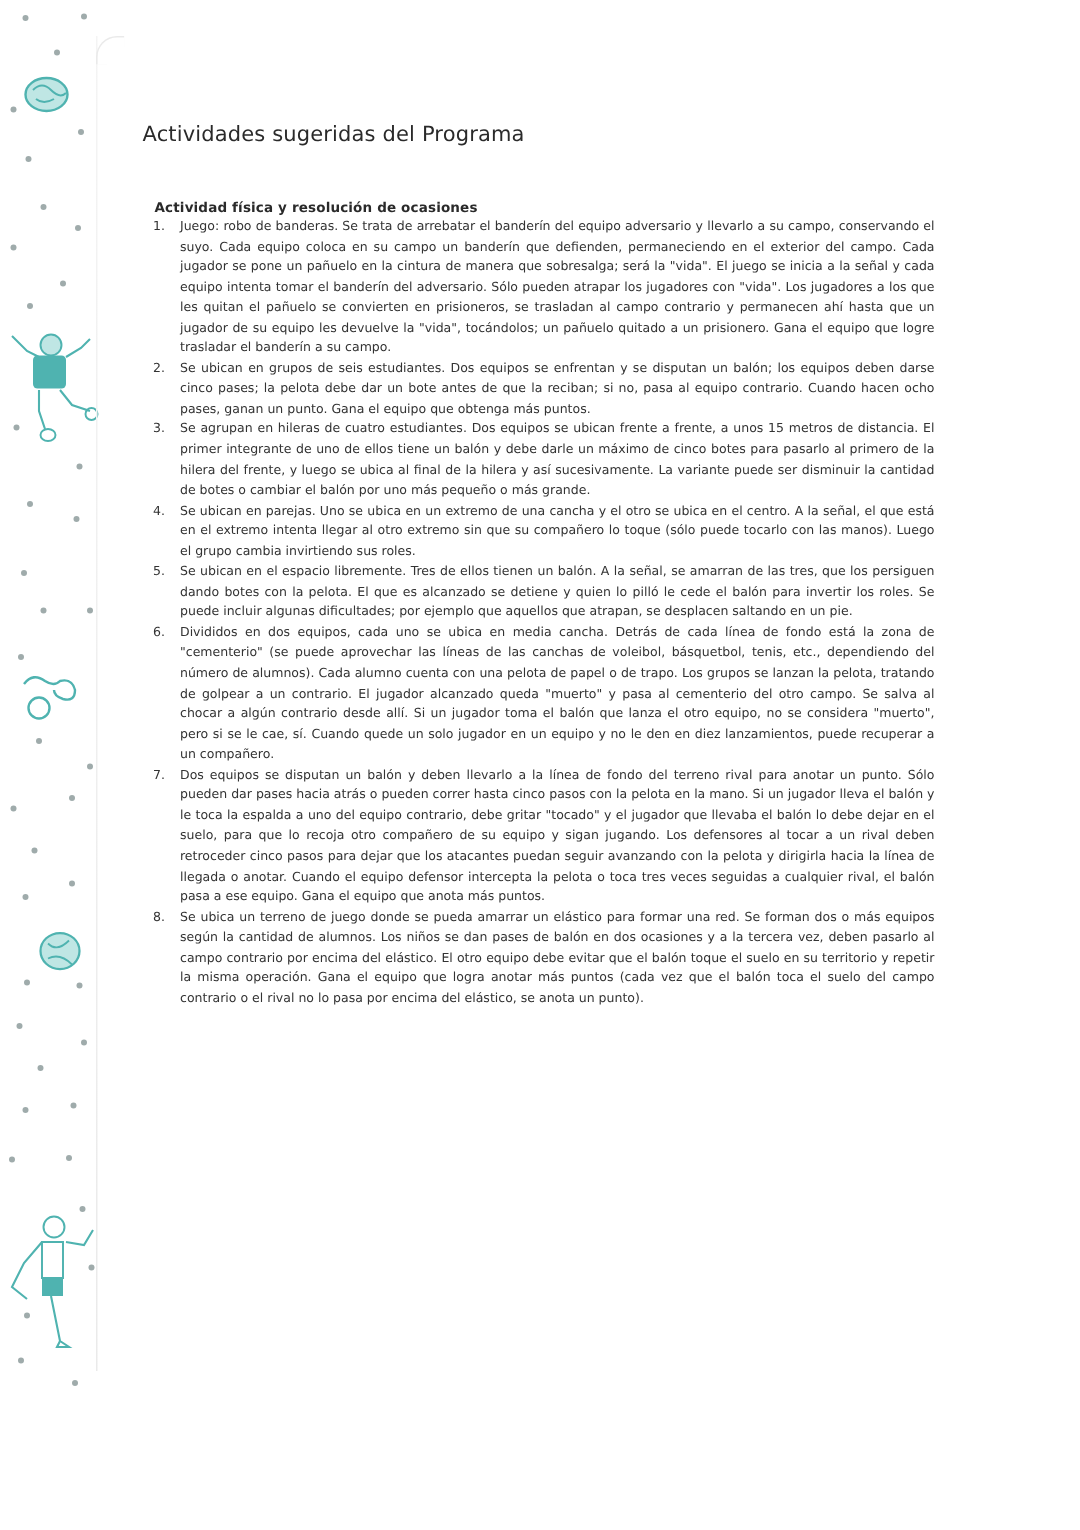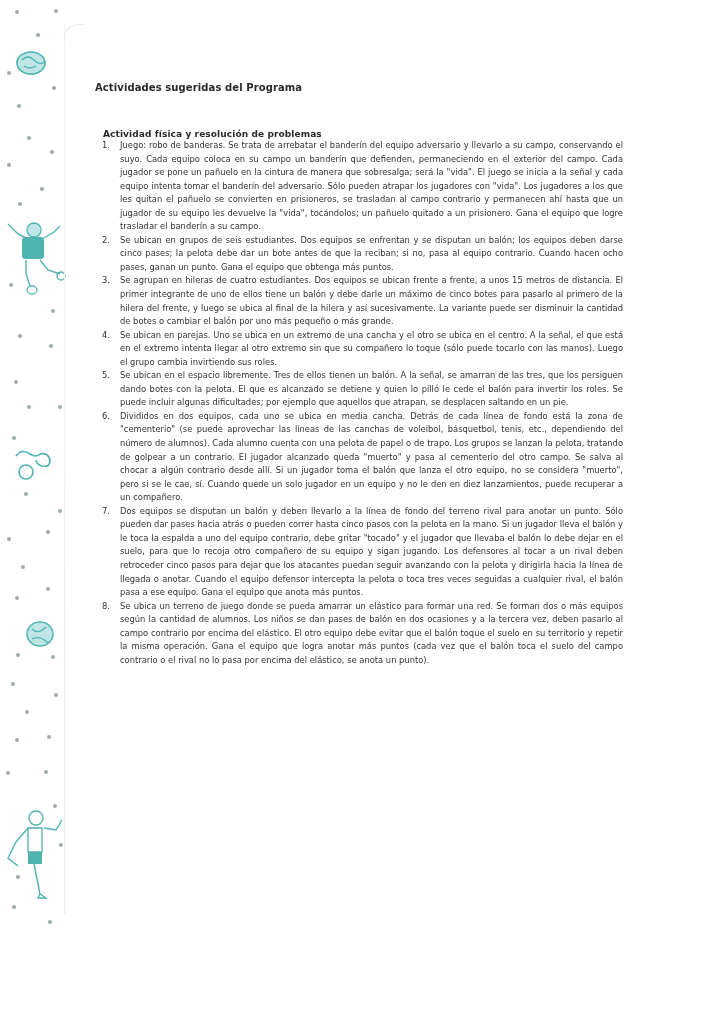--- a/index.html
+++ b/index.html
@@ -5,21 +5,21 @@
   html, body { margin: 0; padding: 0; background: #ffffff; }
   body { width: 720px; height: 1020px; position: relative; overflow: hidden;
          font-family: "DejaVu Sans", sans-serif; color: #2a2a2a; }
   .margin-deco { position: absolute; left: 0; top: 0; width: 70px; height: 1020px; }
   .page-edge { position: absolute; left: 64px; top: 24px; width: 1px; height: 890px;
                background: linear-gradient(#f4f4f4, #eaeaea); }
   .page-corner { position: absolute; left: 64px; top: 24px; width: 18px; height: 18px;
                  border-left: 1px solid #eaeaea; border-top: 1px solid #eaeaea; border-top-left-radius: 14px; }
   .dot { position: absolute; width: 4px; height: 4px; border-radius: 50%; background: #7f8f8f; opacity: .75; }
   .doc { position: absolute; left: 95px; top: 82px; width: 528px; }
-  .doc-title { font-size: 10px; font-weight: bold; margin: 0 0 36px 0; letter-spacing: .1px; }
+  .doc-title { font-size: 14px; font-weight: normal; margin: 0 0 36px 0; letter-spacing: .1px; }
   .section-title { font-size: 9px; font-weight: bold; margin: 0 0 0 8px; letter-spacing: .1px; }
   ol { margin: 0; padding: 0 0 0 25px; list-style: none; }
   li { position: relative; font-size: 8.35px; line-height: 13.55px; text-align: justify;
        margin: 0 0 0 0; color: #333; }
   li .num { position: absolute; left: -18px; top: 0; font-weight: normal; }
 </style>
 </head>
 <body>
 
 <div class="margin-deco">
@@ -95,21 +95,21 @@
     <rect x="24" y="44" width="14" height="12" fill="#4fb3b0"></rect>
     <path d="M30 56 L34 76 L36 86 M36 86 l6 4 l-8 0 z" fill="none" stroke="#4fb3b0" stroke-width="1.4"></path>
   </svg>
 </div>
 
 <div class="page-edge"></div>
 <div class="page-corner"></div>
 
 <div class="doc">
   <h1 class="doc-title">Actividades sugeridas del Programa</h1>
-  <h2 class="section-title">Actividad física y resolución de problemas</h2>
+  <h2 class="section-title">Actividad física y resolución de ocasiones</h2>
   <ol>
     <li>
       <span class="num">1.</span>
       <span>Juego: robo de banderas. Se trata de arrebatar el banderín del equipo adversario y llevarlo a su campo, conservando el suyo. Cada equipo coloca en su campo un banderín que defienden, permaneciendo en el exterior del campo. Cada jugador se pone un pañuelo en la cintura de manera que sobresalga; será la "vida". El juego se inicia a la señal y cada equipo intenta tomar el banderín del adversario. Sólo pueden atrapar los jugadores con "vida". Los jugadores a los que les quitan el pañuelo se convierten en prisioneros, se trasladan al campo contrario y permanecen ahí hasta que un jugador de su equipo les devuelve la "vida", tocándolos; un pañuelo quitado a un prisionero. Gana el equipo que logre trasladar el banderín a su campo.</span>
     </li>
     <li>
       <span class="num">2.</span>
       <span>Se ubican en grupos de seis estudiantes. Dos equipos se enfrentan y se disputan un balón; los equipos deben darse cinco pases; la pelota debe dar un bote antes de que la reciban; si no, pasa al equipo contrario. Cuando hacen ocho pases, ganan un punto. Gana el equipo que obtenga más puntos.</span>
     </li>
     <li>

